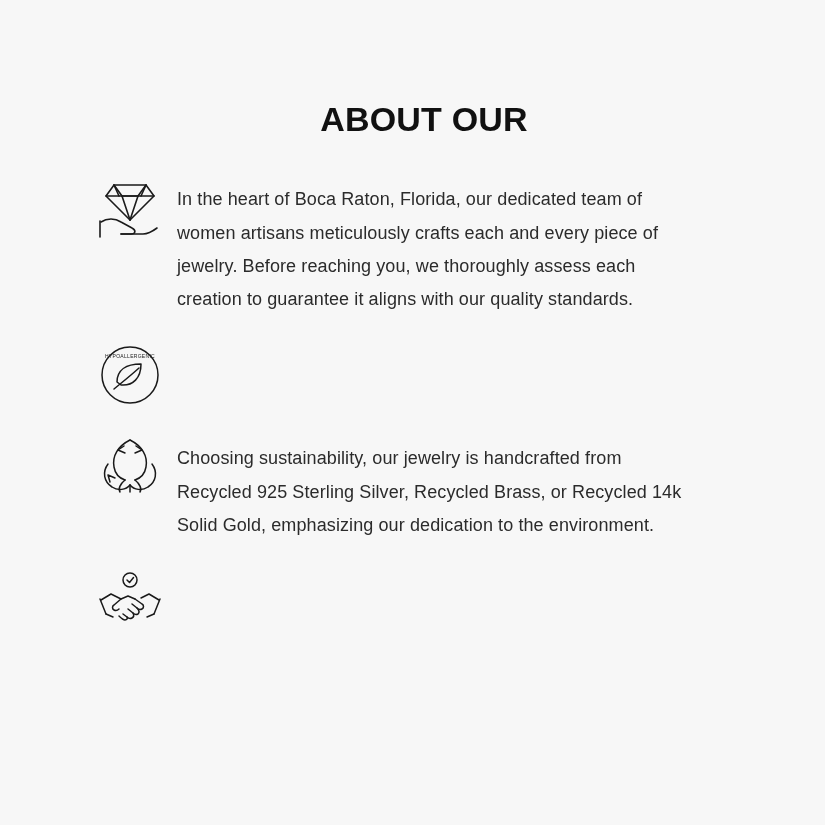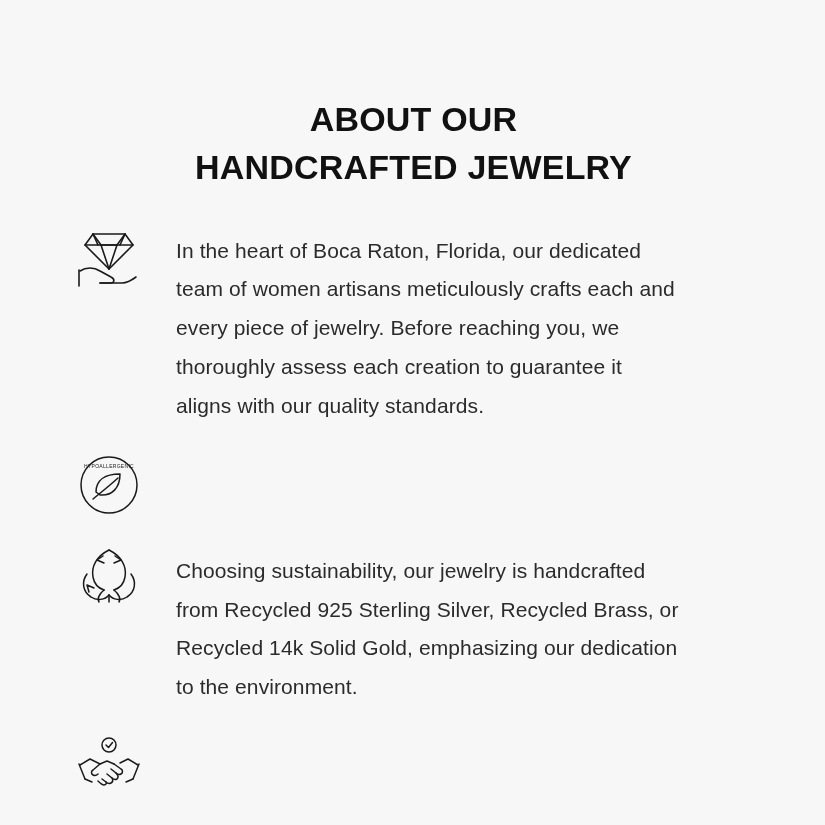--- a/index.html
+++ b/index.html
@@ -11,21 +11,21 @@
     height: 825px;
     background: #f7f7f7;
     font-family: "Liberation Sans", sans-serif;
     color: #1a1a1a;
     overflow: hidden;
   }
   .page {
     width: 825px;
     height: 825px;
     box-sizing: border-box;
-    padding: 95px 60px 0 62px;
+    padding: 95px 60px 0 83px;
     position: relative;
   }
   .heading {
     text-align: center;
     font-size: 34px;
     line-height: 1.42;
     font-weight: 700;
     letter-spacing: 0.2px;
     color: #111111;
     margin: 0 0 34px 0;
@@ -53,40 +53,38 @@
     display: flex;
     justify-content: center;
     align-items: flex-start;
     padding-top: 2px;
   }
   .icon-cell svg {
     display: block;
   }
   .text-cell {
     flex: 1 1 auto;
-    font-size: 21px;
+    font-size: 18px;
     line-height: 1.85;
     color: #2b2b2b;
     letter-spacing: 0.1px;
     max-width: 505px;
-    margin-left: 20px;
   }
   .f1 .text-cell { padding-top: 6px; }
   .f2 .text-cell { padding-top: 10px; }
   .f3 .text-cell { padding-top: 10px; }
   .f4 .text-cell { padding-top: 10px; }
 </style>
 </head>
 <body>
 
 <div class="page">
 
   <h1 class="heading">
     <span class="line">ABOUT OUR</span>
-    <span class="line">HANDCRAFTED JEWELRY</span>
   </h1>
 
   <ul class="features">
 
     <li class="feature f1">
       <div class="icon-cell">
         <svg width="66" height="62" viewBox="0 0 66 62" fill="none" stroke="#1a1a1a" stroke-width="1.6" stroke-linecap="round" stroke-linejoin="round">
           <path d="M17 6 L49 6 L57 17 L33 41 L9 17 Z"></path>
           <path d="M9 17 L57 17"></path>
           <path d="M17 6 L25 17 L33 41"></path>

